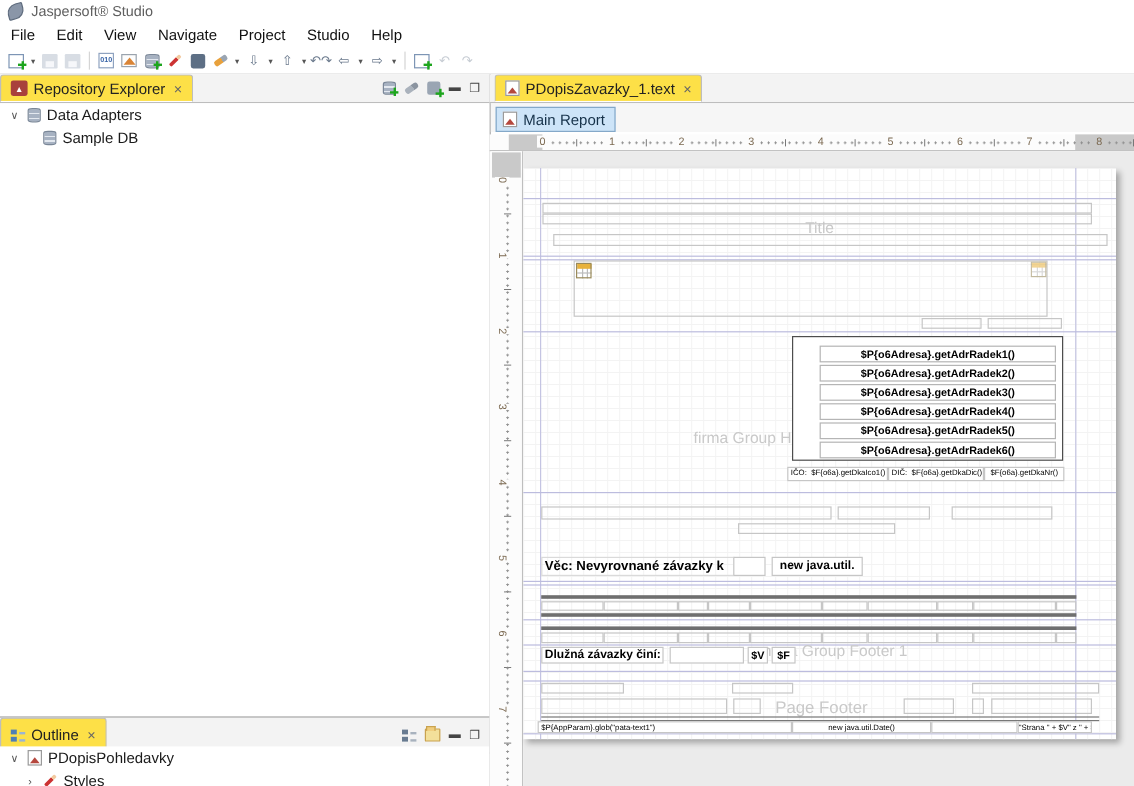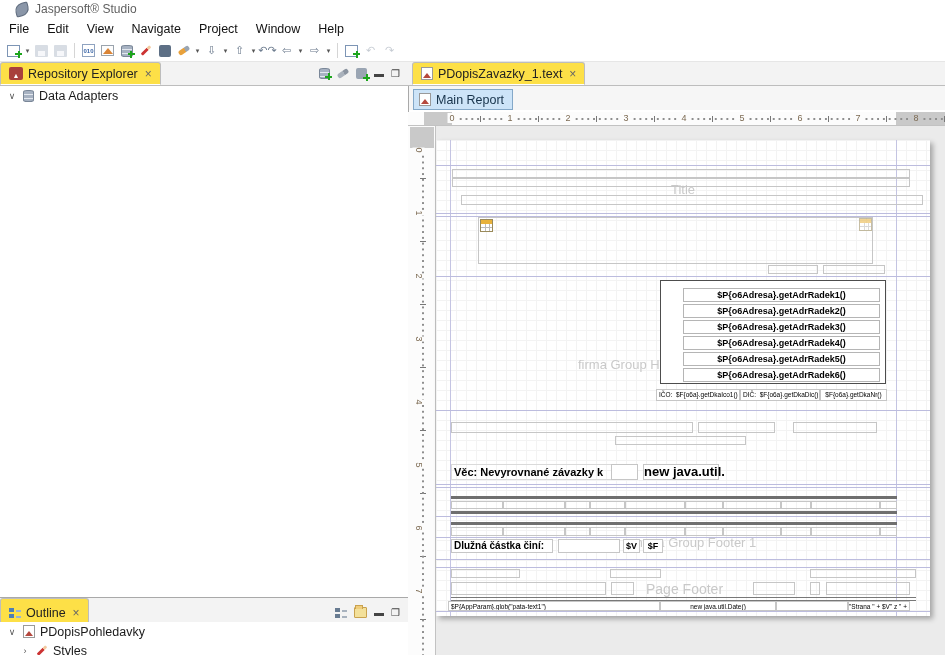--- a/index.html
+++ b/index.html
@@ -1,21 +1,21 @@
 <!DOCTYPE html>
 <html><head>
 <meta charset="utf-8">
 <style>
   * { margin:0; padding:0; box-sizing:border-box; }
   html,body { width:945px; height:655px; overflow:hidden; }
   body { font-family:"Liberation Sans", sans-serif; background:#fff; }
   #app { position:relative; width:945px; height:655px; background:#fff; overflow:hidden; }
 
   
-  .titlebar { position:absolute; left:0; top:0; width:793px; height:18px; display:flex; align-items:center; gap:6px; padding-left:15px; }
+  .titlebar { position:absolute; left:0; top:0; width:793px; height:18px; display:flex; align-items:center; gap:6px; padding-left:6px; }
   .app-logo { width:14px; height:13px; background:#8a96a8; border-radius:60% 10% 60% 10%; transform:rotate(-15deg); border:1px solid #5d6a7c; }
   .app-title { font-size:12px; color:#5f5f5f; }
   .menubar { position:absolute; left:0; top:18px; width:940px; height:22px; display:flex; align-items:center; gap:0; }
   .menu-item { font-size:12.5px; color:#111; padding:3px 9px; }
   .toolbar { position:absolute; left:0; top:40px; width:945px; height:22px; display:flex; align-items:center; border-bottom:1px solid #e6e6e6; padding-left:4px; }
   .tbtn { width:17px; height:16px; margin:0 1px; display:flex; align-items:center; justify-content:center; font-size:11px; color:#6b7a8d; position:relative; }
   .tbtn.dis { opacity:.38; }
   .dd { font-size:7px; color:#555; width:9px; text-align:center; }
   .tsep { width:1px; height:15px; background:#d5d5d5; margin:0 4px; }
   .mini { width:13px; height:12px; border:1px solid #7d95b5; background:#fff; position:relative; }
@@ -102,21 +102,21 @@
     <div class="app-logo"></div>
     <span class="app-title">Jaspersoft® Studio</span>
   </div>
 
   <div class="menubar">
     <span class="menu-item">File</span>
     <span class="menu-item">Edit</span>
     <span class="menu-item">View</span>
     <span class="menu-item">Navigate</span>
     <span class="menu-item">Project</span>
-    <span class="menu-item">Window</span>
+    <span class="menu-item">Studio</span>
     <span class="menu-item">Help</span>
   </div>
 
   <div class="toolbar">
     <div class="tbtn">
         <div class="mini">
           <div class="plus7"></div>
         </div>
       </div>
     <span class="dd">▾</span>
@@ -183,20 +183,24 @@
         </div>
       <span class="winctl">▬</span>
       <span class="winctl">❐</span>
     </div>
   </div>
   <div class="tree" style="left:0; top:86px; width:408px; height:511px;">
     <div class="trow" style="padding-left:6px;">
       <span class="chev">∨</span>
       <div class="cyl" style="width:11px;height:12px;"></div>
       <span class="tree-label">Data Adapters</span>
+    </div>
+    <div class="trow" style="padding-left:36px;">
+      <div class="cyl" style="width:11px;height:12px;"></div>
+      <span class="tree-label">Sample DB</span>
     </div>
   </div>
 
   <div class="panel-tabbar" style="left:0; top:597px; width:408px; height:31px; border-top:1px solid #a9a9a9;">
     <div class="ptab active">
       <div class="icon-outline"></div>
       <span>Outline</span>
       <span class="tab-close">×</span>
     </div>
     <div class="panel-icons">
@@ -314,21 +318,21 @@
       </div>
       <div class="el fexpr" style="left:384px; top:249px; width:67px; height:12px; background:#fff; line-height:10px; text-align:center;">$F{o6a}.getDkaNr()</div>
 
       <div class="el" style="left:15px;  top:282px; width:242px; height:11px;"></div>
       <div class="el" style="left:262px; top:282px; width:77px;  height:11px;"></div>
       <div class="el" style="left:357px; top:282px; width:84px;  height:11px;"></div>
       <div class="el" style="left:179px; top:296px; width:131px; height:9px;"></div>
 
       <div class="el" style="left:15px; top:324px; width:161px; height:16px; border-color:#dadada; font-size:11px; font-weight:bold; line-height:14px; padding-left:2px; white-space:nowrap;">Věc: Nevyrovnané závazky k</div>
       <div class="el" style="left:175px; top:324px; width:27px; height:16px; background:#fff;"></div>
-      <div class="el" style="left:207px; top:324px; width:76px; height:16px; background:#fff; font-size:13px; font-weight:bold; line-height:14px; text-align:center; white-space:nowrap;">new java.util.</div>
+      <div class="el" style="left:207px; top:324px; width:76px; height:16px; background:#fff; font-size:10px; font-weight:bold; line-height:14px; text-align:center; white-space:nowrap;">new java.util.</div>
 
       <div class="bar" style="left:15px; top:356px; width:446px; height:3px;"></div>
       <div class="el" style="left:15px;  top:361px; width:52px; height:8px;"></div>
       <div class="el" style="left:67px;  top:361px; width:62px; height:8px;"></div>
       <div class="el" style="left:129px; top:361px; width:25px; height:8px;"></div>
       <div class="el" style="left:154px; top:361px; width:35px; height:8px;"></div>
       <div class="el" style="left:189px; top:361px; width:60px; height:8px;"></div>
       <div class="el" style="left:249px; top:361px; width:38px; height:8px;"></div>
       <div class="el" style="left:287px; top:361px; width:58px; height:8px;"></div>
       <div class="el" style="left:345px; top:361px; width:30px; height:8px;"></div>
@@ -340,21 +344,21 @@
       <div class="el" style="left:67px;  top:387px; width:62px; height:9px;"></div>
       <div class="el" style="left:129px; top:387px; width:25px; height:9px;"></div>
       <div class="el" style="left:154px; top:387px; width:35px; height:9px;"></div>
       <div class="el" style="left:189px; top:387px; width:60px; height:9px;"></div>
       <div class="el" style="left:249px; top:387px; width:38px; height:9px;"></div>
       <div class="el" style="left:287px; top:387px; width:58px; height:9px;"></div>
       <div class="el" style="left:345px; top:387px; width:30px; height:9px;"></div>
       <div class="el" style="left:375px; top:387px; width:69px; height:9px;"></div>
       <div class="el" style="left:444px; top:387px; width:17px; height:9px;"></div>
 
-      <div class="el" style="left:15px; top:399px; width:102px; height:14px; background:#fff; font-size:10px; font-weight:bold; line-height:12px; padding-left:2px; white-space:nowrap;">Dlužná částka činí:</div>
+      <div class="el" style="left:15px; top:399px; width:102px; height:14px; background:#fff; font-size:10px; font-weight:bold; line-height:12px; padding-left:2px; white-space:nowrap;">Dlužná závazky činí:</div>
       <div class="el" style="left:122px; top:399px; width:62px; height:14px; background:#fff;"></div>
       <div class="el" style="left:187px; top:399px; width:17px; height:14px; background:#fff; font-size:9px; font-weight:bold; line-height:12px; text-align:center;">$V</div>
       <div class="el" style="left:207px; top:399px; width:20px; height:14px; background:#fff; font-size:9px; font-weight:bold; line-height:12px; text-align:center;">$F</div>
 
       <div class="el" style="left:15px;  top:429px; width:69px;  height:9px;"></div>
       <div class="el" style="left:174px; top:429px; width:51px;  height:9px;"></div>
       <div class="el" style="left:374px; top:429px; width:106px; height:9px;"></div>
       <div class="el" style="left:15px;  top:442px; width:155px; height:13px;"></div>
       <div class="el" style="left:175px; top:442px; width:23px;  height:13px;"></div>
       <div class="el" style="left:317px; top:442px; width:42px;  height:13px;"></div>

